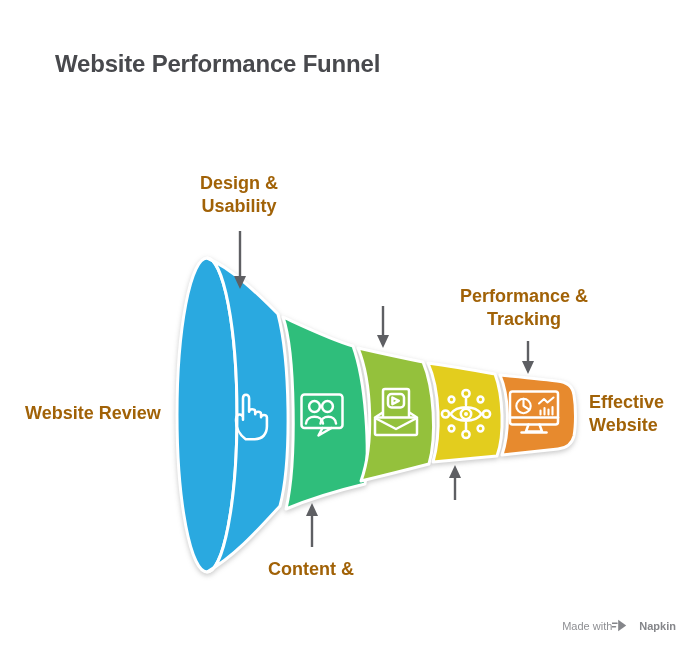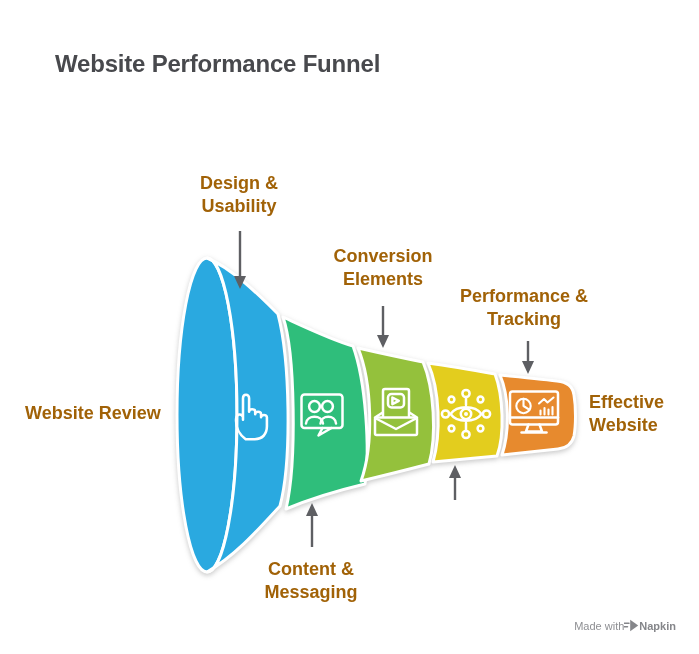--- a/index.html
+++ b/index.html
@@ -22,21 +22,21 @@
   .arrow-head{fill:#5e5f63;stroke:none;}
   .label{
     position:absolute;font-size:18px;line-height:23px;font-weight:600;color:#a16207;
   }
   .tcenter{text-align:center;}
   .label .line{display:block;}
   .watermark{
     position:absolute;right:23px;bottom:22px;display:flex;align-items:center;
     font-size:11px;color:#8e8f93;
   }
-  .wm-brand{font-weight:700;color:#85868a;}
+  .wm-brand{font-weight:700;color:#85868a;margin-left:12px;}
   .wm-logo{display:block;}
 </style>
 </head>
 <body>
 
 <div class="canvas">
 
   <div class="title">Website Performance Funnel</div>
 
   <svg class="funnel-svg" width="699" height="654" viewBox="0 0 699 654">
@@ -128,33 +128,28 @@
         <polygon class="arrow-head" points="449,478 461,478 455,465"></polygon>
       </g>
     </g>
   </svg>
 
   <div class="label tcenter" style="left:159px;top:172px;width:160px">
     <span class="line">Design &amp;</span>
     <span class="line">Usability</span>
   </div>
 
-  <div class="label tcenter" style="left:303px;top:245px;width:160px">
-    <span class="line">Conversion</span>
-    <span class="line">Elements</span>
-  </div>
 
   <div class="label tcenter" style="left:444px;top:285px;width:160px">
     <span class="line">Performance &amp;</span>
     <span class="line">Tracking</span>
   </div>
 
   <div class="label tcenter" style="left:231px;top:558px;width:160px">
     <span class="line">Content &amp;</span>
-    <span class="line">Messaging</span>
   </div>
 
 
   <div class="label" style="left:25px;top:402px;width:150px">
     <span class="line">Website Review</span>
   </div>
 
   <div class="label" style="left:589px;top:391px;width:110px">
     <span class="line">Effective</span>
     <span class="line">Website</span>

